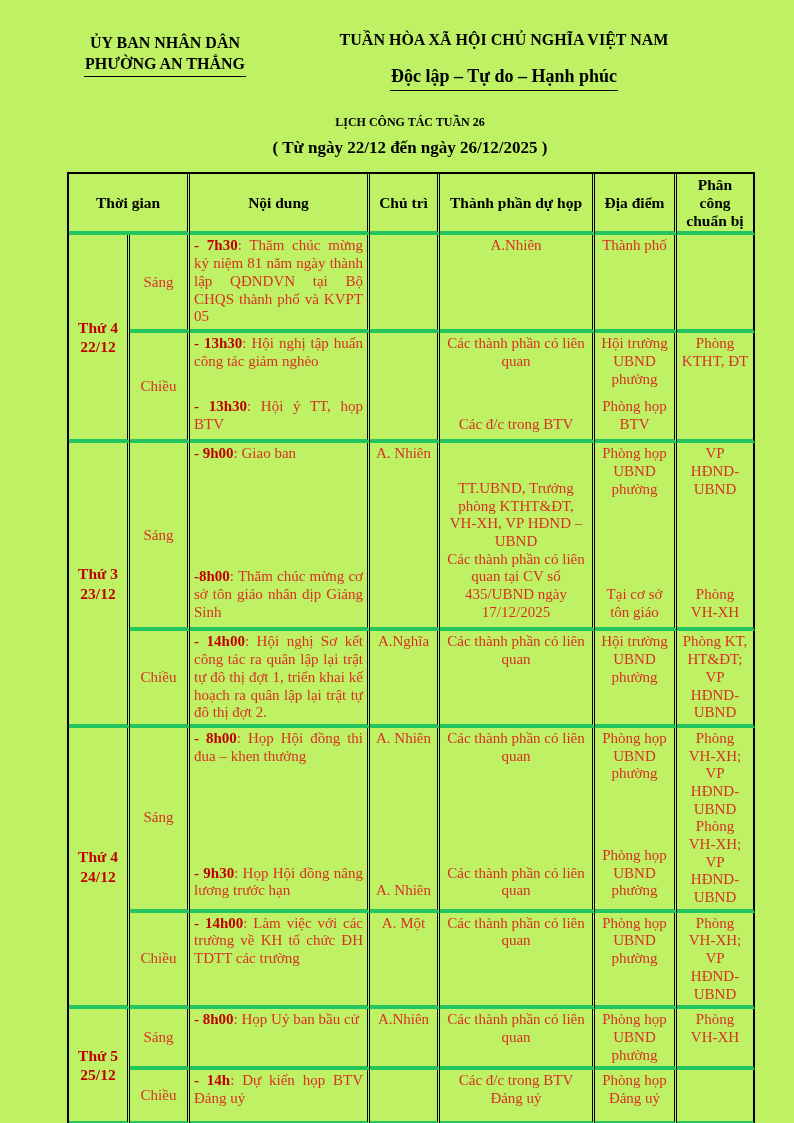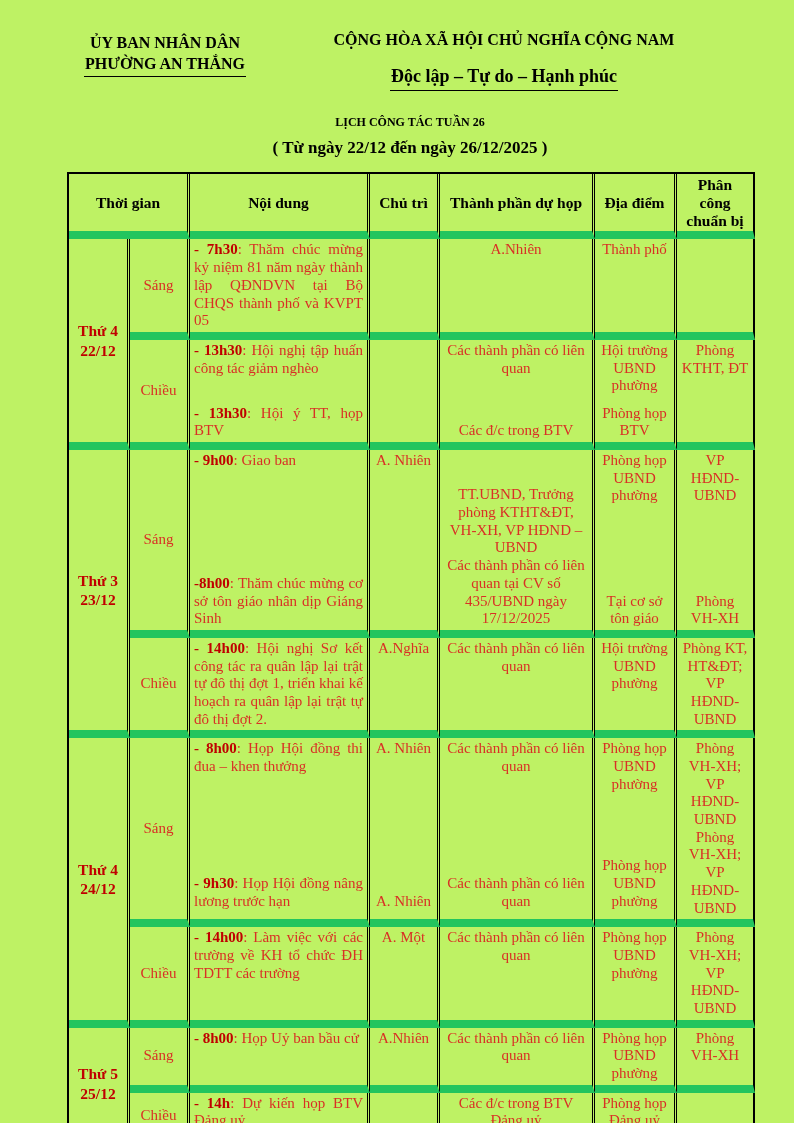--- a/index.html
+++ b/index.html
@@ -17,21 +17,21 @@
              font-style:italic;font-size:16.5px;}
   .doc-title{position:absolute;left:67px;top:115px;width:686px;text-align:center;
              font-weight:bold;font-size:12px;}
   .doc-subtitle{position:absolute;left:67px;top:138px;width:686px;text-align:center;
              font-weight:bold;font-size:17px;}
 
   
   .tbl-wrap{position:absolute;left:67px;top:172px;width:686px;}
   table.sched{border-collapse:separate;border-spacing:0;table-layout:fixed;width:686px;
               border-top:2.5px solid #000;border-left:2.5px solid #000;}
-  .sched th,.sched td{border-right:3px double #000;border-bottom:8px solid #22c55e;
+  .sched th,.sched td{border-right:3px double #000;border-bottom:4px solid #22c55e;
               box-sizing:border-box;padding:2px 4px;vertical-align:middle;overflow:hidden;}
   .sched th{font-size:15.5px;font-weight:bold;color:#000;text-align:center;height:60px;line-height:1.15;}
   .sched td{font-size:15px;color:#D93025;line-height:1.18;}
   .sched .outer-right{border-right:2.5px solid #000;}
 
   .day-cell{text-align:center;}
   .day-label{font-weight:bold;color:#C00000;font-size:15.5px;line-height:1.25;}
   .session-cell{text-align:center;}
 
   .cellbox{display:flex;flex-direction:column;justify-content:space-between;}
@@ -45,21 +45,21 @@
 <body>
 
 <div class="page">
 
   <div class="org-block">
     <div>ỦY BAN NHÂN DÂN</div>
     <div><span class="org-underline">PHƯỜNG AN THẮNG</span></div>
   </div>
 
   <div class="national-block">
-    <div>CỘNG HÒA XÃ HỘI CHỦ NGHĨA CỘNG NAM</div>
+    <div>TUẦN HÒA XÃ HỘI CHỦ NGHĨA VIỆT NAM</div>
     <div class="national-line2"><span class="org-underline">Độc lập – Tự do – Hạnh phúc</span></div>
   </div>
 
 
   <div class="doc-title">LỊCH CÔNG TÁC TUẦN 26</div>
   <div class="doc-subtitle">( Từ ngày 22/12 đến ngày 26/12/2025 )</div>
 
   <div class="tbl-wrap">
     <table class="sched">
       <colgroup>

